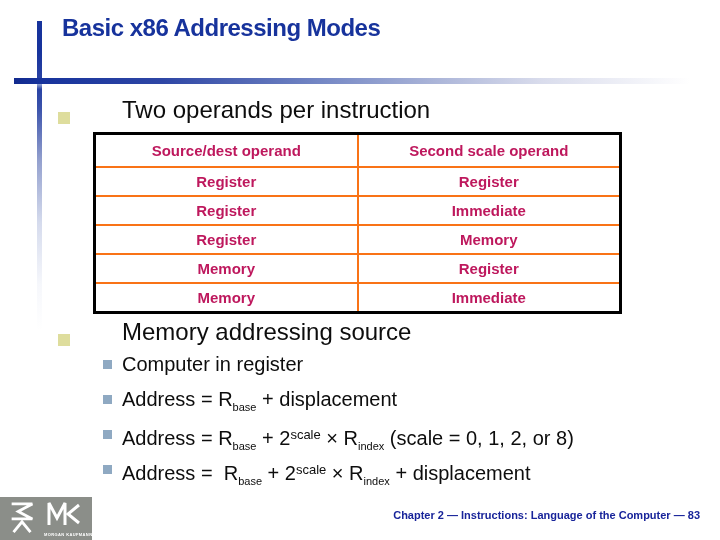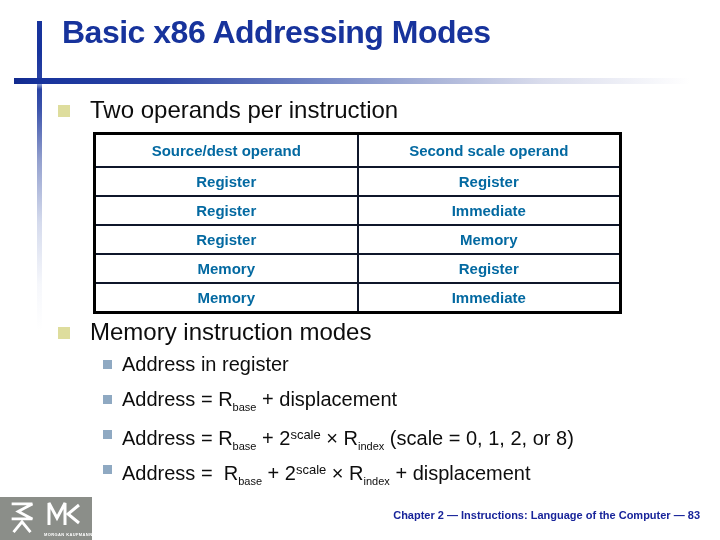--- a/index.html
+++ b/index.html
@@ -16,38 +16,38 @@
       rgba(205,212,235,0.18) 85%, rgba(255,255,255,0) 100%);
   }
   .hrule {
     position:absolute; left:14px; top:78px; width:676px; height:6px;
     background:linear-gradient(to right,
       #122a8e 0%, #17339c 4%, #2e46a5 22%, #7386c4 45%,
       #aab4d8 62%, #d9dcec 78%, #f1f2f8 92%, rgba(255,255,255,0) 100%);
   }
   .title {
     position:absolute; left:62px; top:14px; margin:0; width:640px;
-    font-size:32px; font-weight:bold; color:#17339c; letter-spacing:-0.5px;
+    font-size:24px; font-weight:bold; color:#17339c; letter-spacing:-0.5px;
     white-space:nowrap;
   }
   
-  .b1 { position:absolute; left:58px; display:flex; align-items:flex-start; }
+  .b1 { position:absolute; left:58px; display:flex; align-items:flex-end;gap:32px; }
   .sq1 { width:12px; height:12px; background:#dedd9d; margin-top:9px; flex:none; }
   .b1text { margin-left:20px; font-size:24px; color:#0d0d0d; white-space:nowrap; }
   .b1-first  { top:96px; }
   .b1-second { top:318px; }
   
   .optable {
     position:absolute; left:93px; top:132px; width:529px;
     border-collapse:collapse; table-layout:fixed;
     border:3px solid #000000;
   }
   .optable th, .optable td {
-    border:2px solid #0f172a; text-align:center; vertical-align:middle;
-    font-size:15px; font-weight:bold; color:#0369a1; padding:0;
+    border:2px solid #f97316; text-align:center; vertical-align:middle;
+    font-size:15px; font-weight:bold; color:#be185d; padding:0;
   }
   .optable th { height:31px; }
   .optable td { height:27px; }
   
   .sublist { position:absolute; left:103px; top:352px; }
   .sub { display:flex; align-items:flex-start; height:35px; }
   .sq2 { width:9px; height:9px; background:#8fa9c2; margin-top:8px; flex:none; }
   .subtext {
     margin-left:10px; font-size:20px; color:#0d0d0d;
     white-space:pre; line-height:25px;
@@ -112,27 +112,27 @@
       </tr>
       <tr>
         <td>Memory</td>
         <td>Immediate</td>
       </tr>
     </tbody>
   </table>
 
   <div class="b1 b1-second">
     <span class="sq1"></span>
-    <span class="b1text">Memory instruction modes</span>
+    <span class="b1text">Memory addressing source</span>
   </div>
 
   <div class="sublist">
     <div class="sub">
       <span class="sq2"></span>
-      <span class="subtext"><span>Address in register</span></span>
+      <span class="subtext"><span>Computer in register</span></span>
     </div>
     <div class="sub">
       <span class="sq2"></span>
       <span class="subtext"><span>Address = R</span><span class="seg-sub">base</span><span> + displacement</span></span>
     </div>
     <div class="sub">
       <span class="sq2"></span>
       <span class="subtext"><span>Address = R</span><span class="seg-sub">base</span><span> + 2</span><span class="seg-sup">scale</span><span> × R</span><span class="seg-sub">index</span><span> (scale = 0, 1, 2, or 8)</span></span>
     </div>
     <div class="sub">

